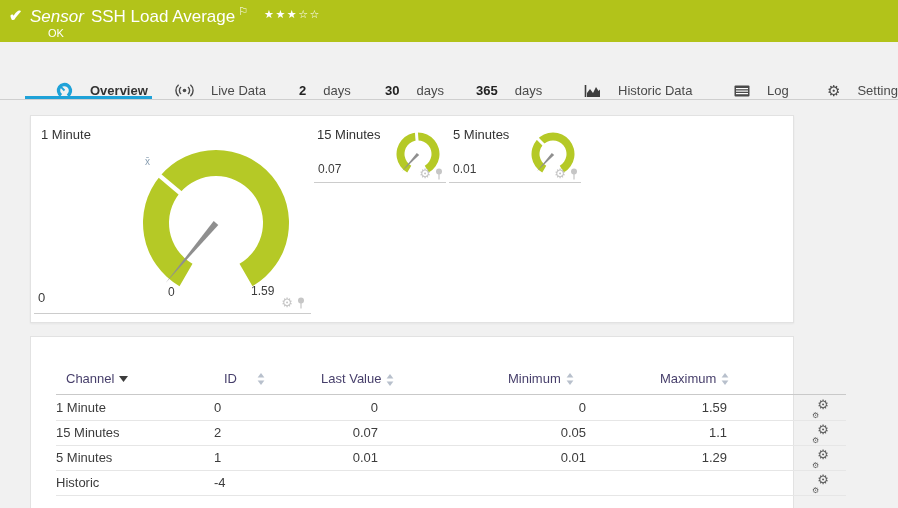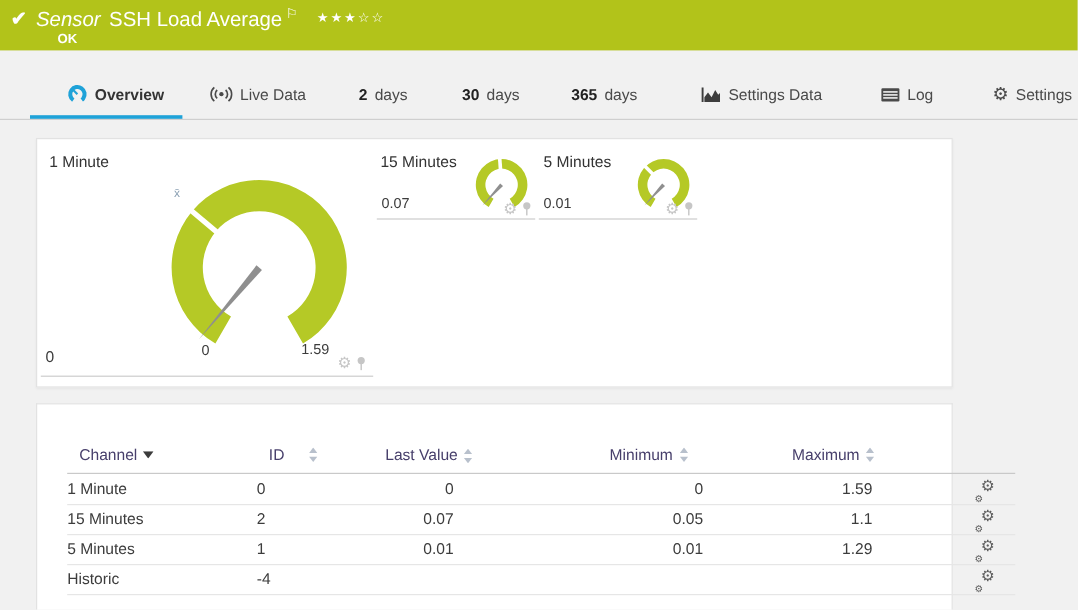--- a/index.html
+++ b/index.html
@@ -9,25 +9,25 @@
     background:#f1f1f1;font-family:"Liberation Sans",sans-serif;
     -webkit-font-smoothing:antialiased;
   }
   
   .topbar{position:absolute;left:0;top:0;width:898px;height:42px;background:var(--green);color:#fff;}
   .check{position:absolute;left:9px;top:6px;font-size:16px;font-weight:bold;}
   .titleline{position:absolute;left:30px;top:5px;font-size:17px;white-space:nowrap;}
   .titleline .kind{font-style:italic;margin-right:7px;}
   .flag{font-size:11px;vertical-align:7px;margin-left:3px;}
   .stars{font-size:11px;letter-spacing:1.5px;margin-left:16px;vertical-align:4px;}
-  .status{position:absolute;left:48px;top:27px;font-size:11px;font-weight:bold;}
+  .status{position:absolute;left:48px;top:27px;font-size:11px;font-weight:normal;}
 
   
   .tabs{position:absolute;left:0;top:58px;width:898px;height:42px;border-bottom:1px solid #cfcfcf;box-sizing:border-box;}
-  .tab{position:absolute;top:0;height:41px;display:flex;align-items:center;gap:6px;font-size:13px;color:#4a4a4a;cursor:pointer;white-space:nowrap;}
+  .tab{position:absolute;top:12px;height:41px;display:flex;align-items:center;gap:17px;font-size:13px;color:#4a4a4a;cursor:pointer;white-space:nowrap;}
   .tab b{color:#222;}
   .tab.active{color:#333;font-weight:600;}
   .t0{left:56px;} .t1{left:175px;} .t2{left:299px;} .t3{left:385px;}
   .t4{left:476px;} .t5{left:584px;} .t6{left:734px;} .t7{left:827px;}
   .tab-underline{position:absolute;left:25px;top:38px;width:127px;height:3px;background:var(--blue);}
   .gear-glyph{font-size:15px;color:#4a4a4a;line-height:1;}
 
   
   .panel{position:absolute;left:30px;width:764px;background:#fff;border:1px solid #e2e2e2;box-sizing:border-box;box-shadow:0 1px 2px rgba(0,0,0,0.05);}
   .panel.gauges{top:115px;height:208px;}
@@ -108,21 +108,21 @@
     <b>365</b>
     <span>days</span>
   </div>
   <div class="tab t5">
     <span>
       <svg width="17" height="14" viewBox="0 0 17 14">
         <path d="M1.5 13 L1.5 1" stroke="#3d3d3d" stroke-width="1.6"></path>
         <path d="M3 13 L3 9 L6 5 L9 9 L12 3 L14.5 7 L16 5.5 L16 13 Z" fill="#3d3d3d"></path>
       </svg>
     </span>
-    <span>Settings Data</span>
+    <span>Historic Data</span>
   </div>
   <div class="tab t6">
     <span>
       <svg width="16" height="12" viewBox="0 0 16 12">
         <rect x="0.5" y="0.5" width="15" height="11" rx="1" fill="#4a4a4a"></rect>
         <rect x="2" y="3" width="12" height="1.2" fill="#fff"></rect>
         <rect x="2" y="5.5" width="12" height="1.2" fill="#fff"></rect>
         <rect x="2" y="8" width="12" height="1.2" fill="#fff"></rect>
       </svg>
     </span>

